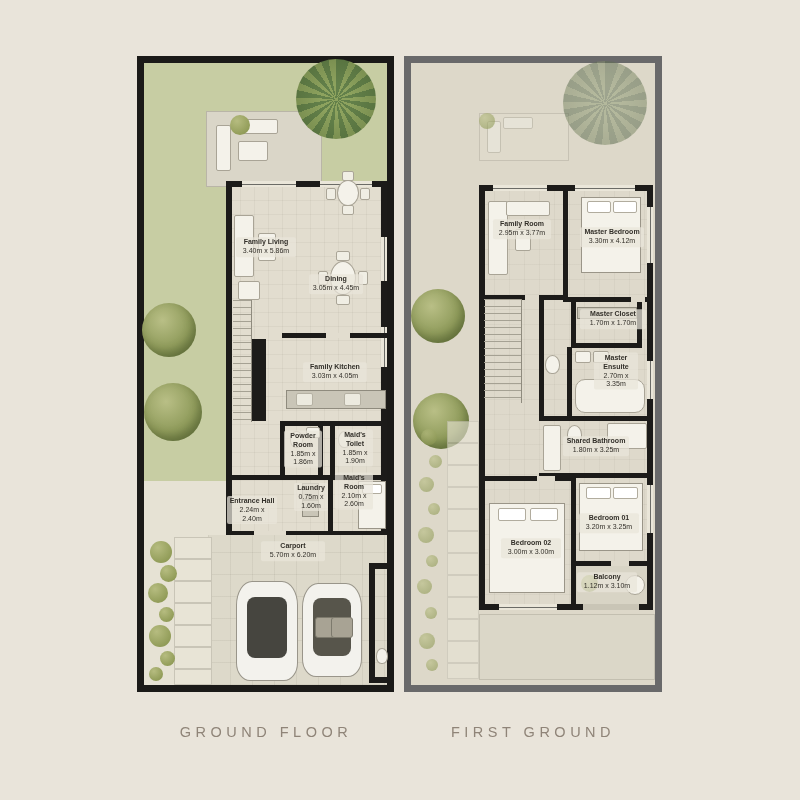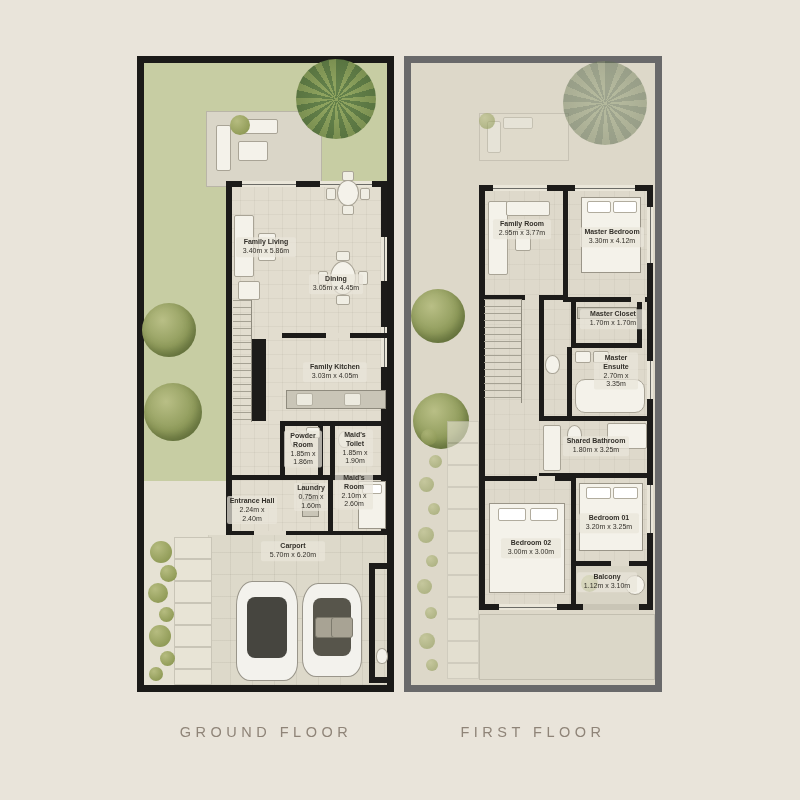--- a/index.html
+++ b/index.html
@@ -305,14 +305,14 @@
   <div class="rlabel" style="left:531px;top:548px;width:56px;">
     <span class="rname">Bedroom 02</span>
     <span class="rdims">3.00m x 3.00m</span>
   </div>
   <div class="rlabel" style="left:607px;top:582px;width:56px;">
     <span class="rname">Balcony</span>
     <span class="rdims">1.12m x 3.10m</span>
   </div>
 
   <div class="caption" style="left:266px;">GROUND FLOOR</div>
-  <div class="caption" style="left:533px;">FIRST FLOOR</div>
+  <div class="caption" style="left:533px;">FIRST GROUND</div>
 </div>
 
 </body></html>

